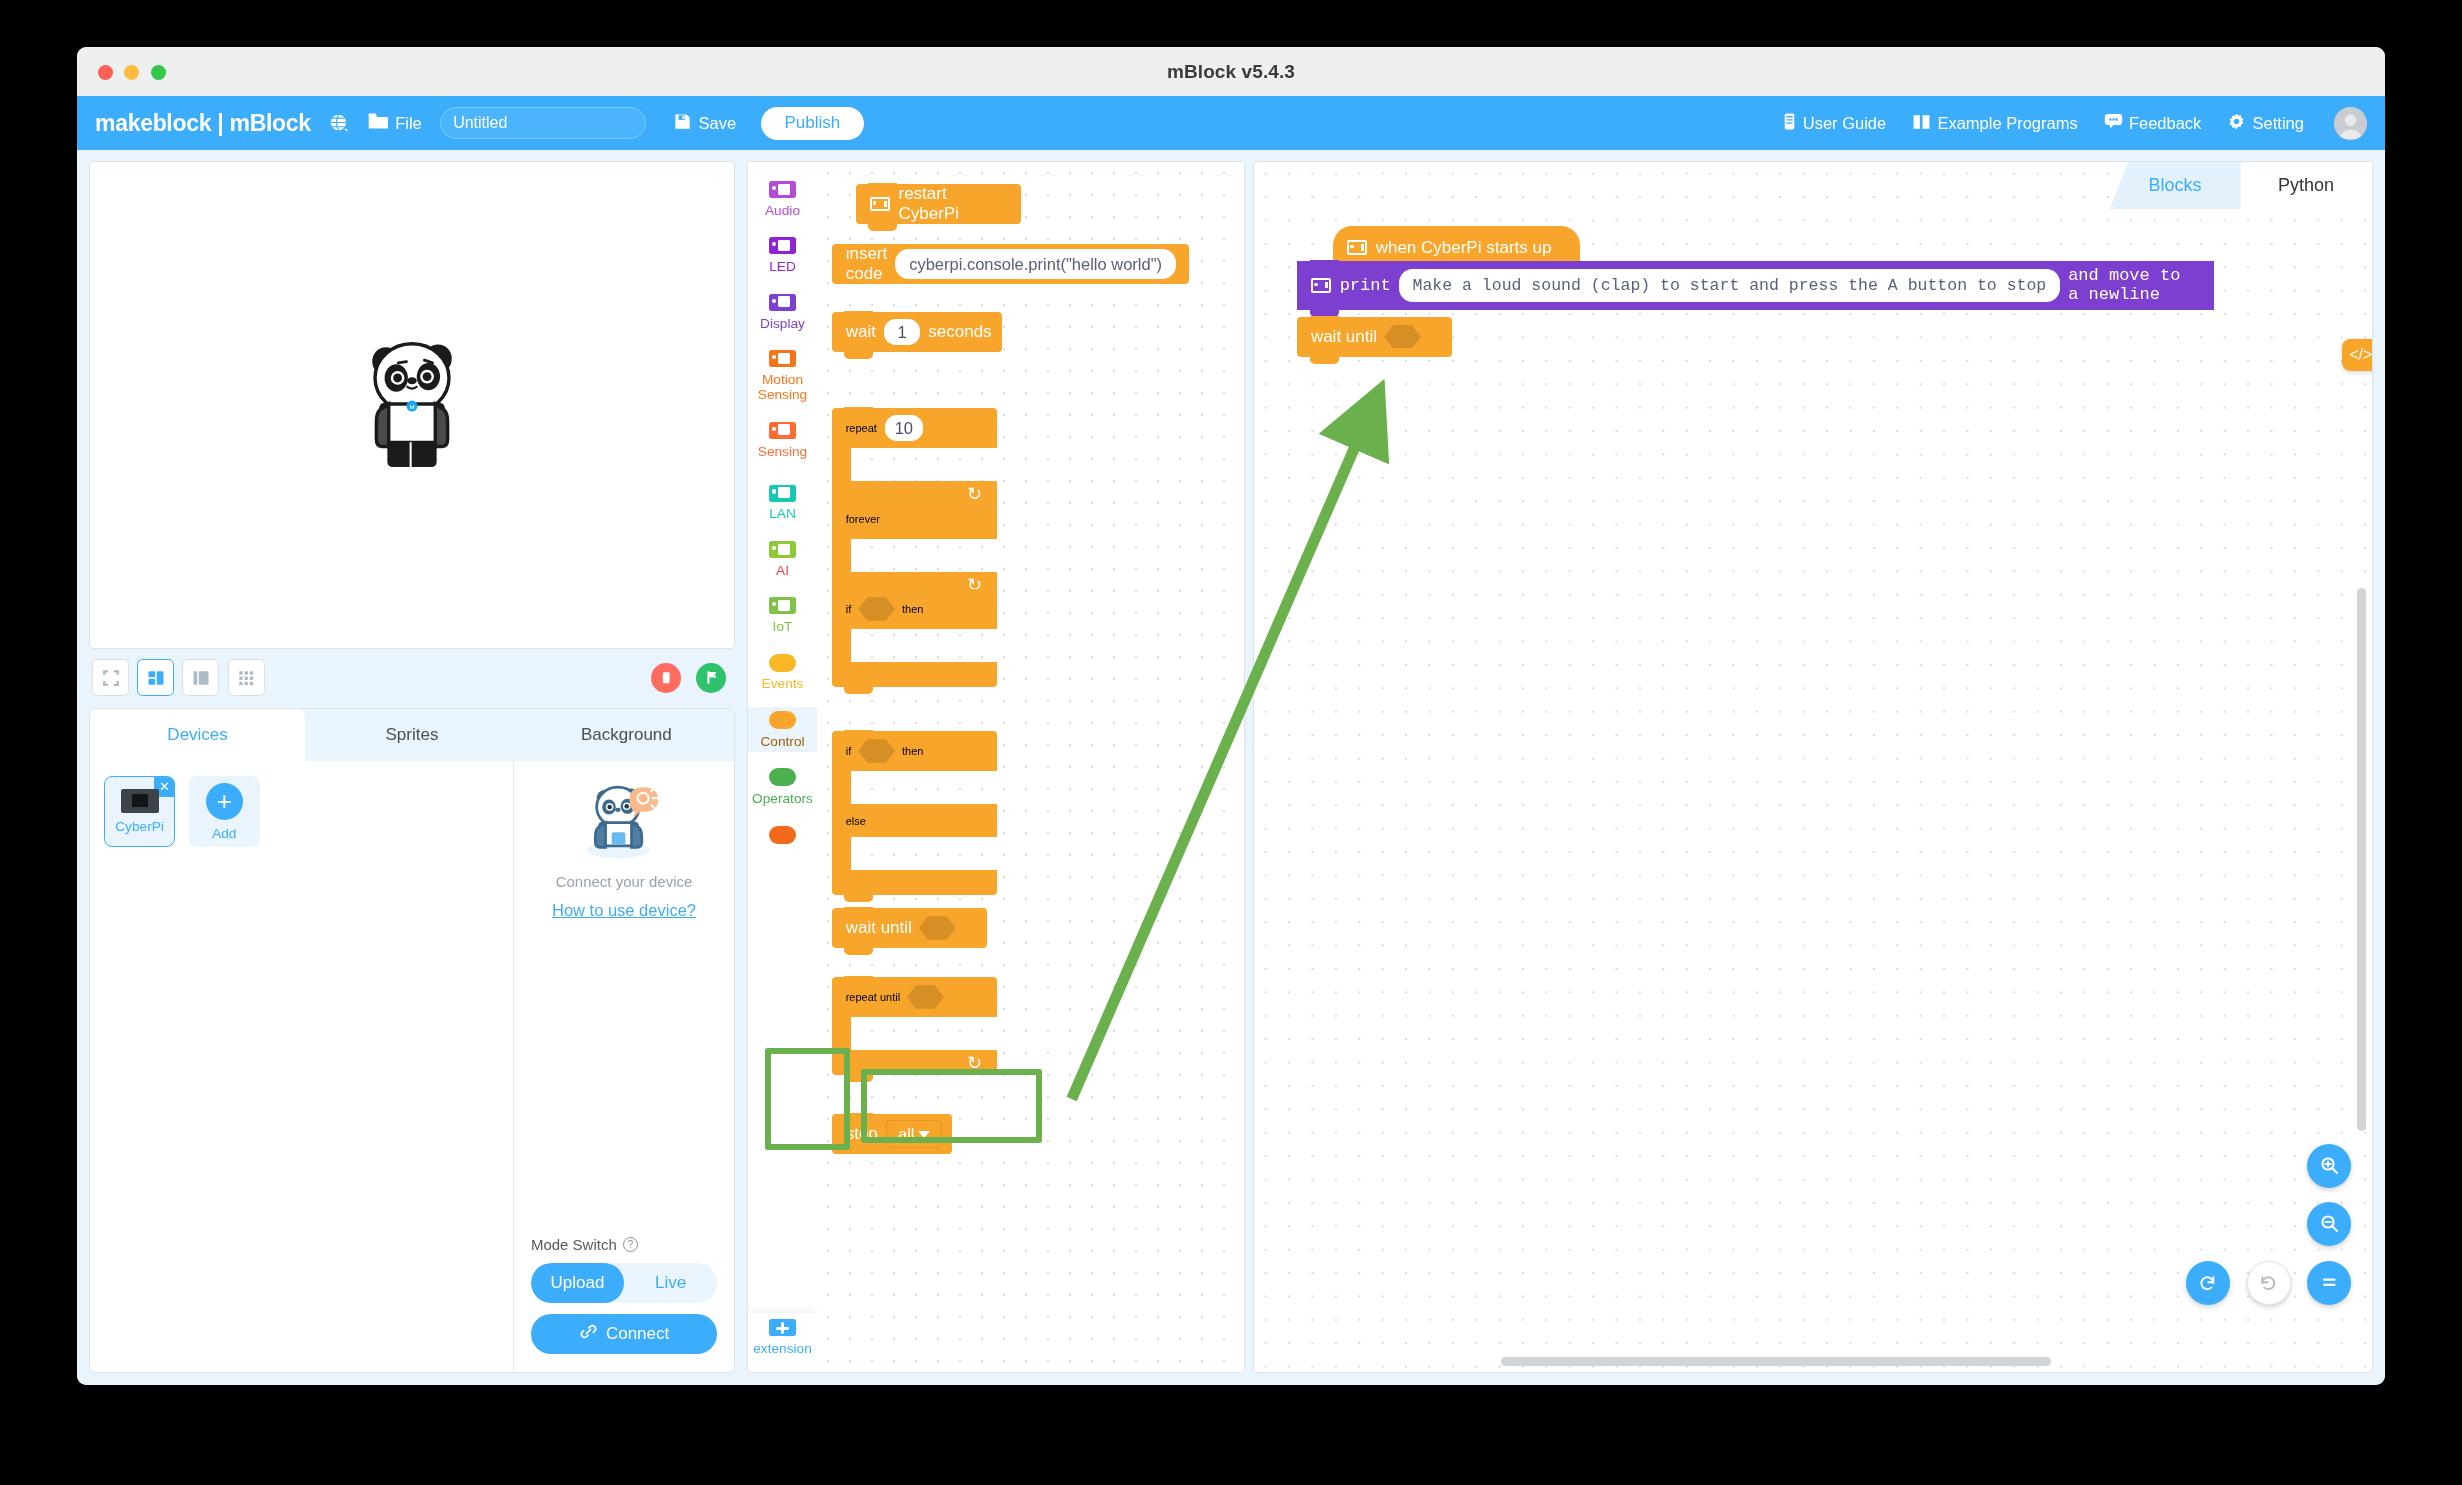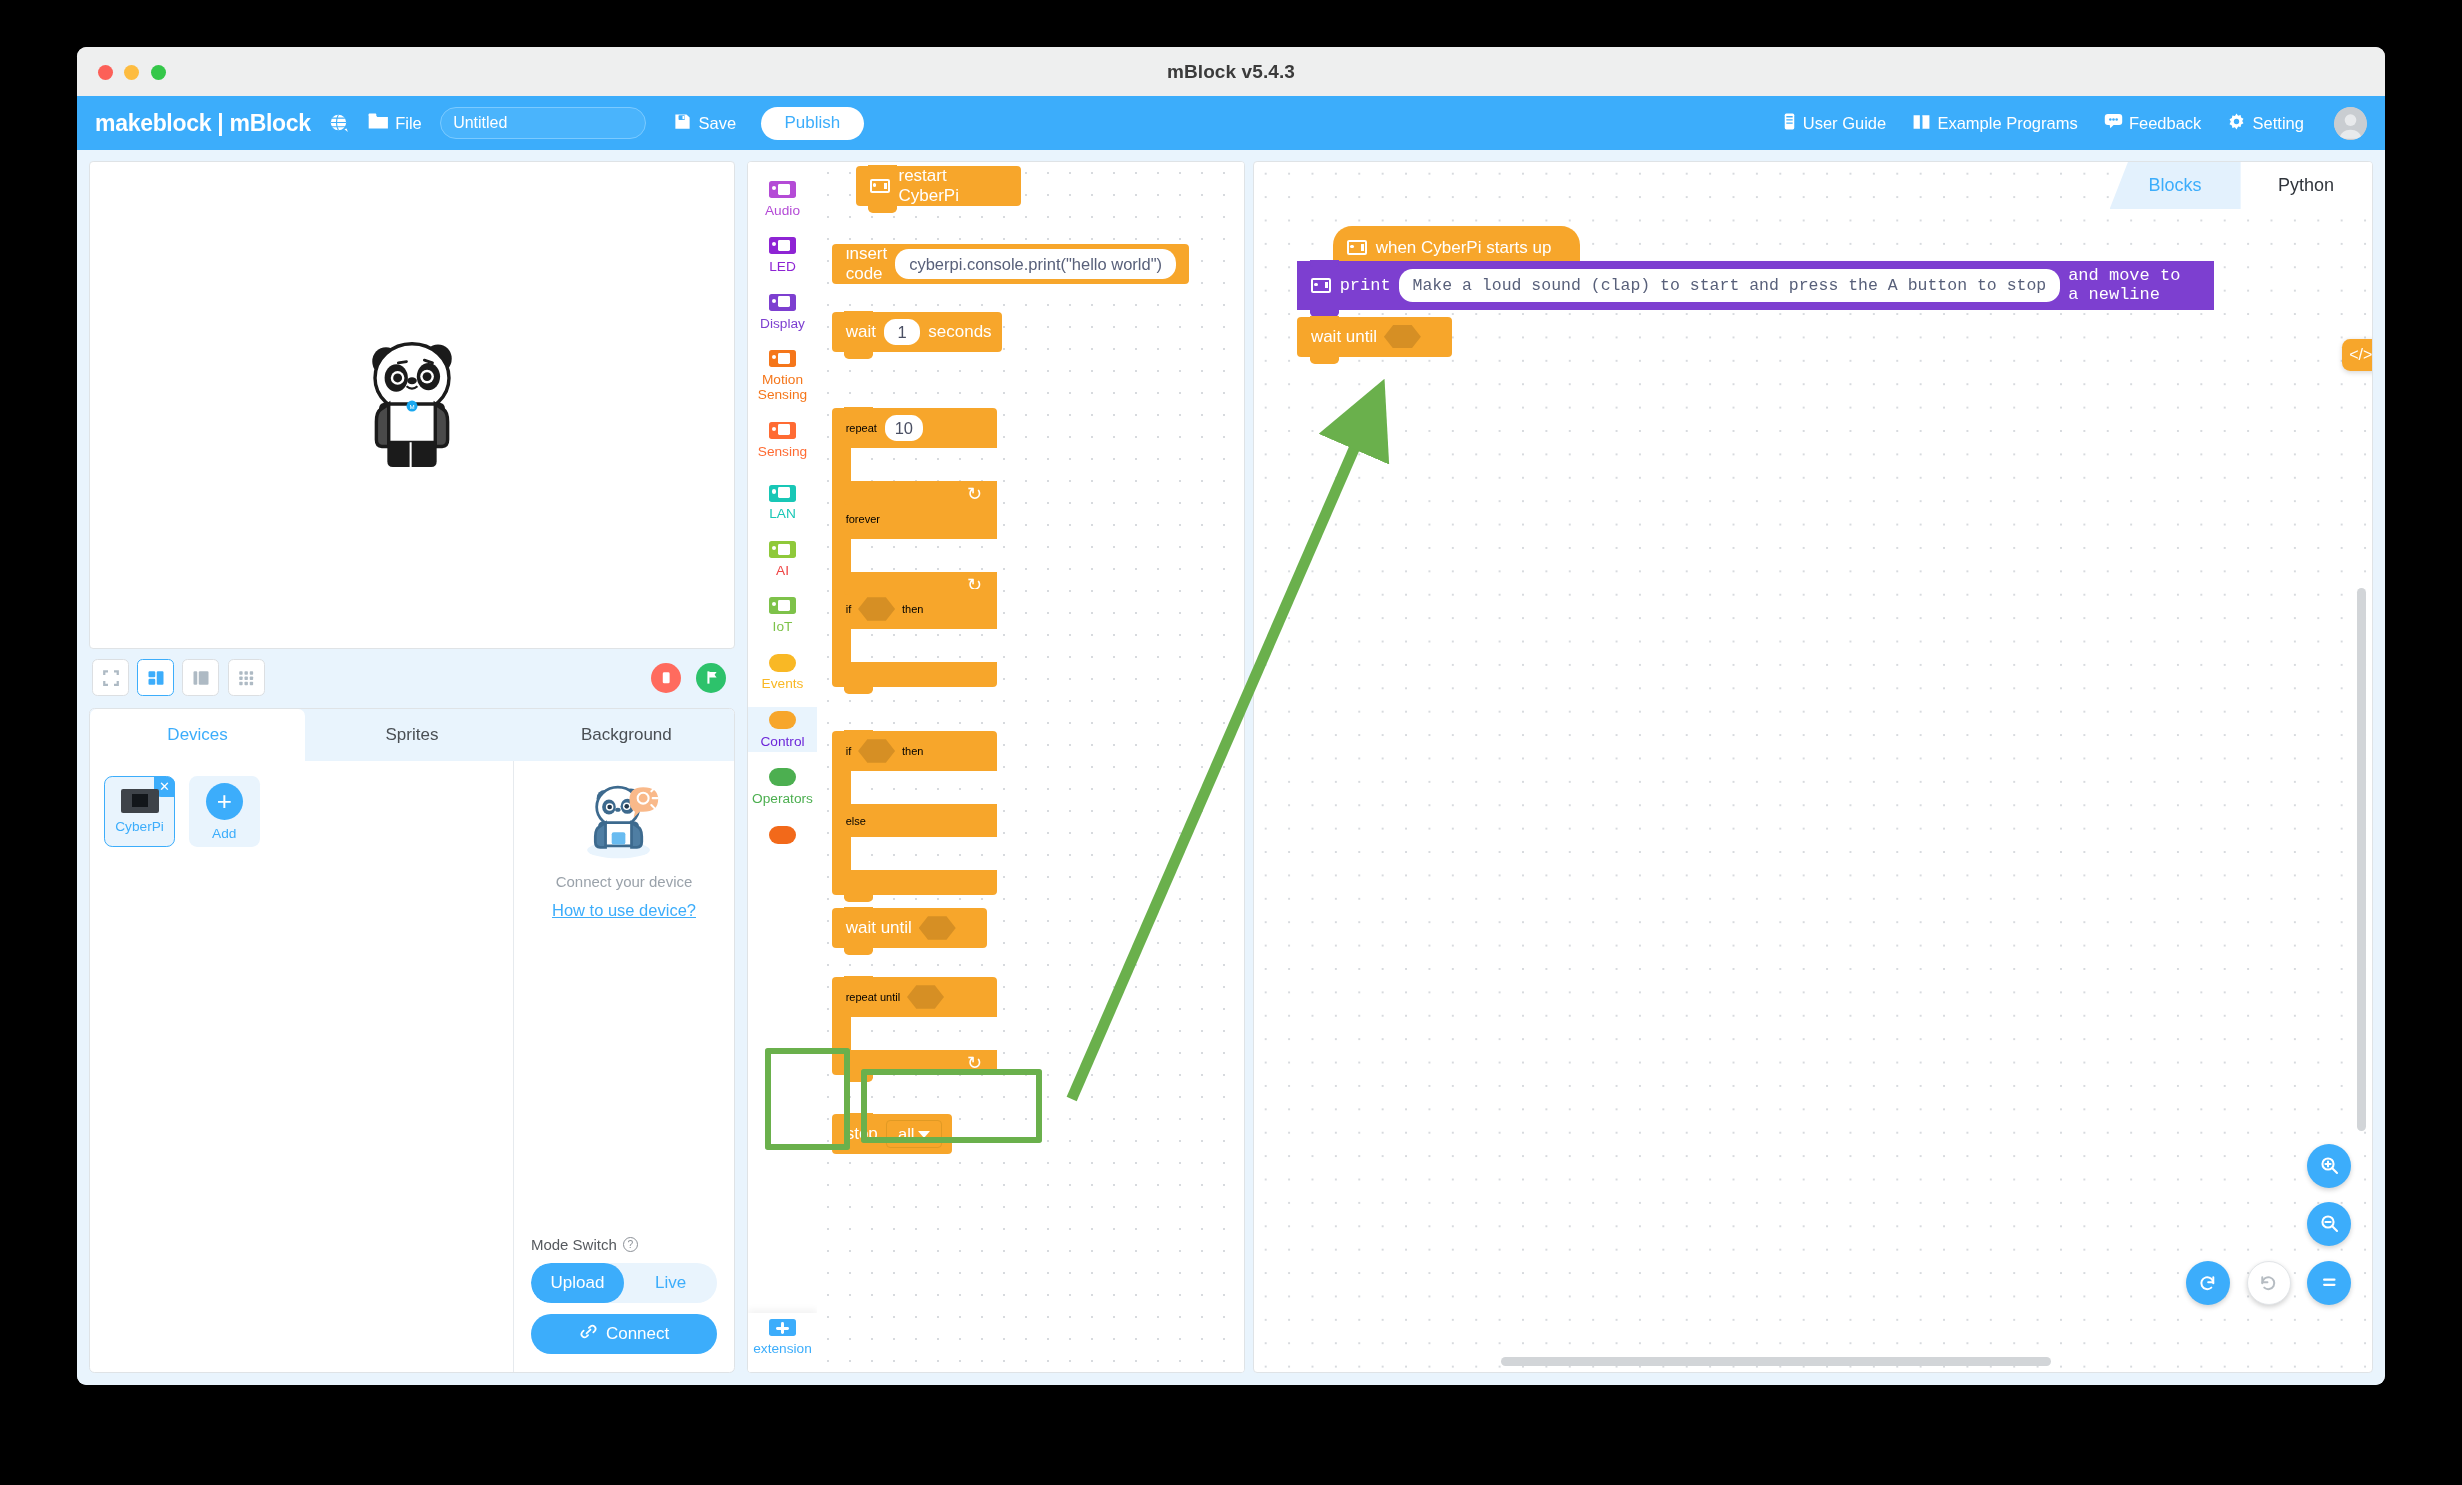--- a/index.html
+++ b/index.html
@@ -552,41 +552,41 @@
         <div class="cat">
           <div class="cat-icon" style="background:#7ec24a;"></div>
           <div class="cat-lbl" style="color:#7ec24a;">IoT</div>
         </div>
         <div class="cat">
           <div class="cat-dot" style="background:#f9b825;"></div>
           <div class="cat-lbl" style="color:#f9b825;">Events</div>
         </div>
         <div class="cat sel" id="cat-control">
           <div class="cat-dot" style="background:#f7a62b;"></div>
-          <div class="cat-lbl" style="color:#6d28d9;">Control</div>
+          <div class="cat-lbl" style="color:#a16207;">Control</div>
         </div>
         <div class="cat">
           <div class="cat-dot" style="background:#4caf50;"></div>
           <div class="cat-lbl" style="color:#4caf50;">Operators</div>
         </div>
         <div class="cat" style="margin-bottom:2.7px;">
           <div class="cat-dot" style="background:#f2691a;"></div>
         </div>
         <div class="cat" id="ext-cat" style="position:absolute;bottom:0;left:0;background:#fff;padding-top:6.9px;box-shadow:0 -4.1px 6.9px rgba(0,0,0,.05);">
           <div class="cat-icon" style="background:#3cadfb;">
             <span class="plus-h"></span>
               <span class="plus-v"></span>
           </div>
           <div class="cat-lbl" style="color:#3cadfb;">extension</div>
         </div>
       </div>
 
       <div id="blocks-col">
 
-        <div class="blk" style="left:15px; top:4px;padding-left:24px;">
+        <div class="blk" style="left:15px; top:22px;padding-left:24px;">
           <div class="stack" style="width:165px;">
             <span class="notch-top"></span>
               <span class="notch-bot"></span>
             <span class="cbi"></span>
             <span>restart CyberPi</span>
           </div>
         </div>
 
         <div class="blk" style="left:15px; top:82px;">
           <div class="stack" style="width:357px; overflow:hidden;">

